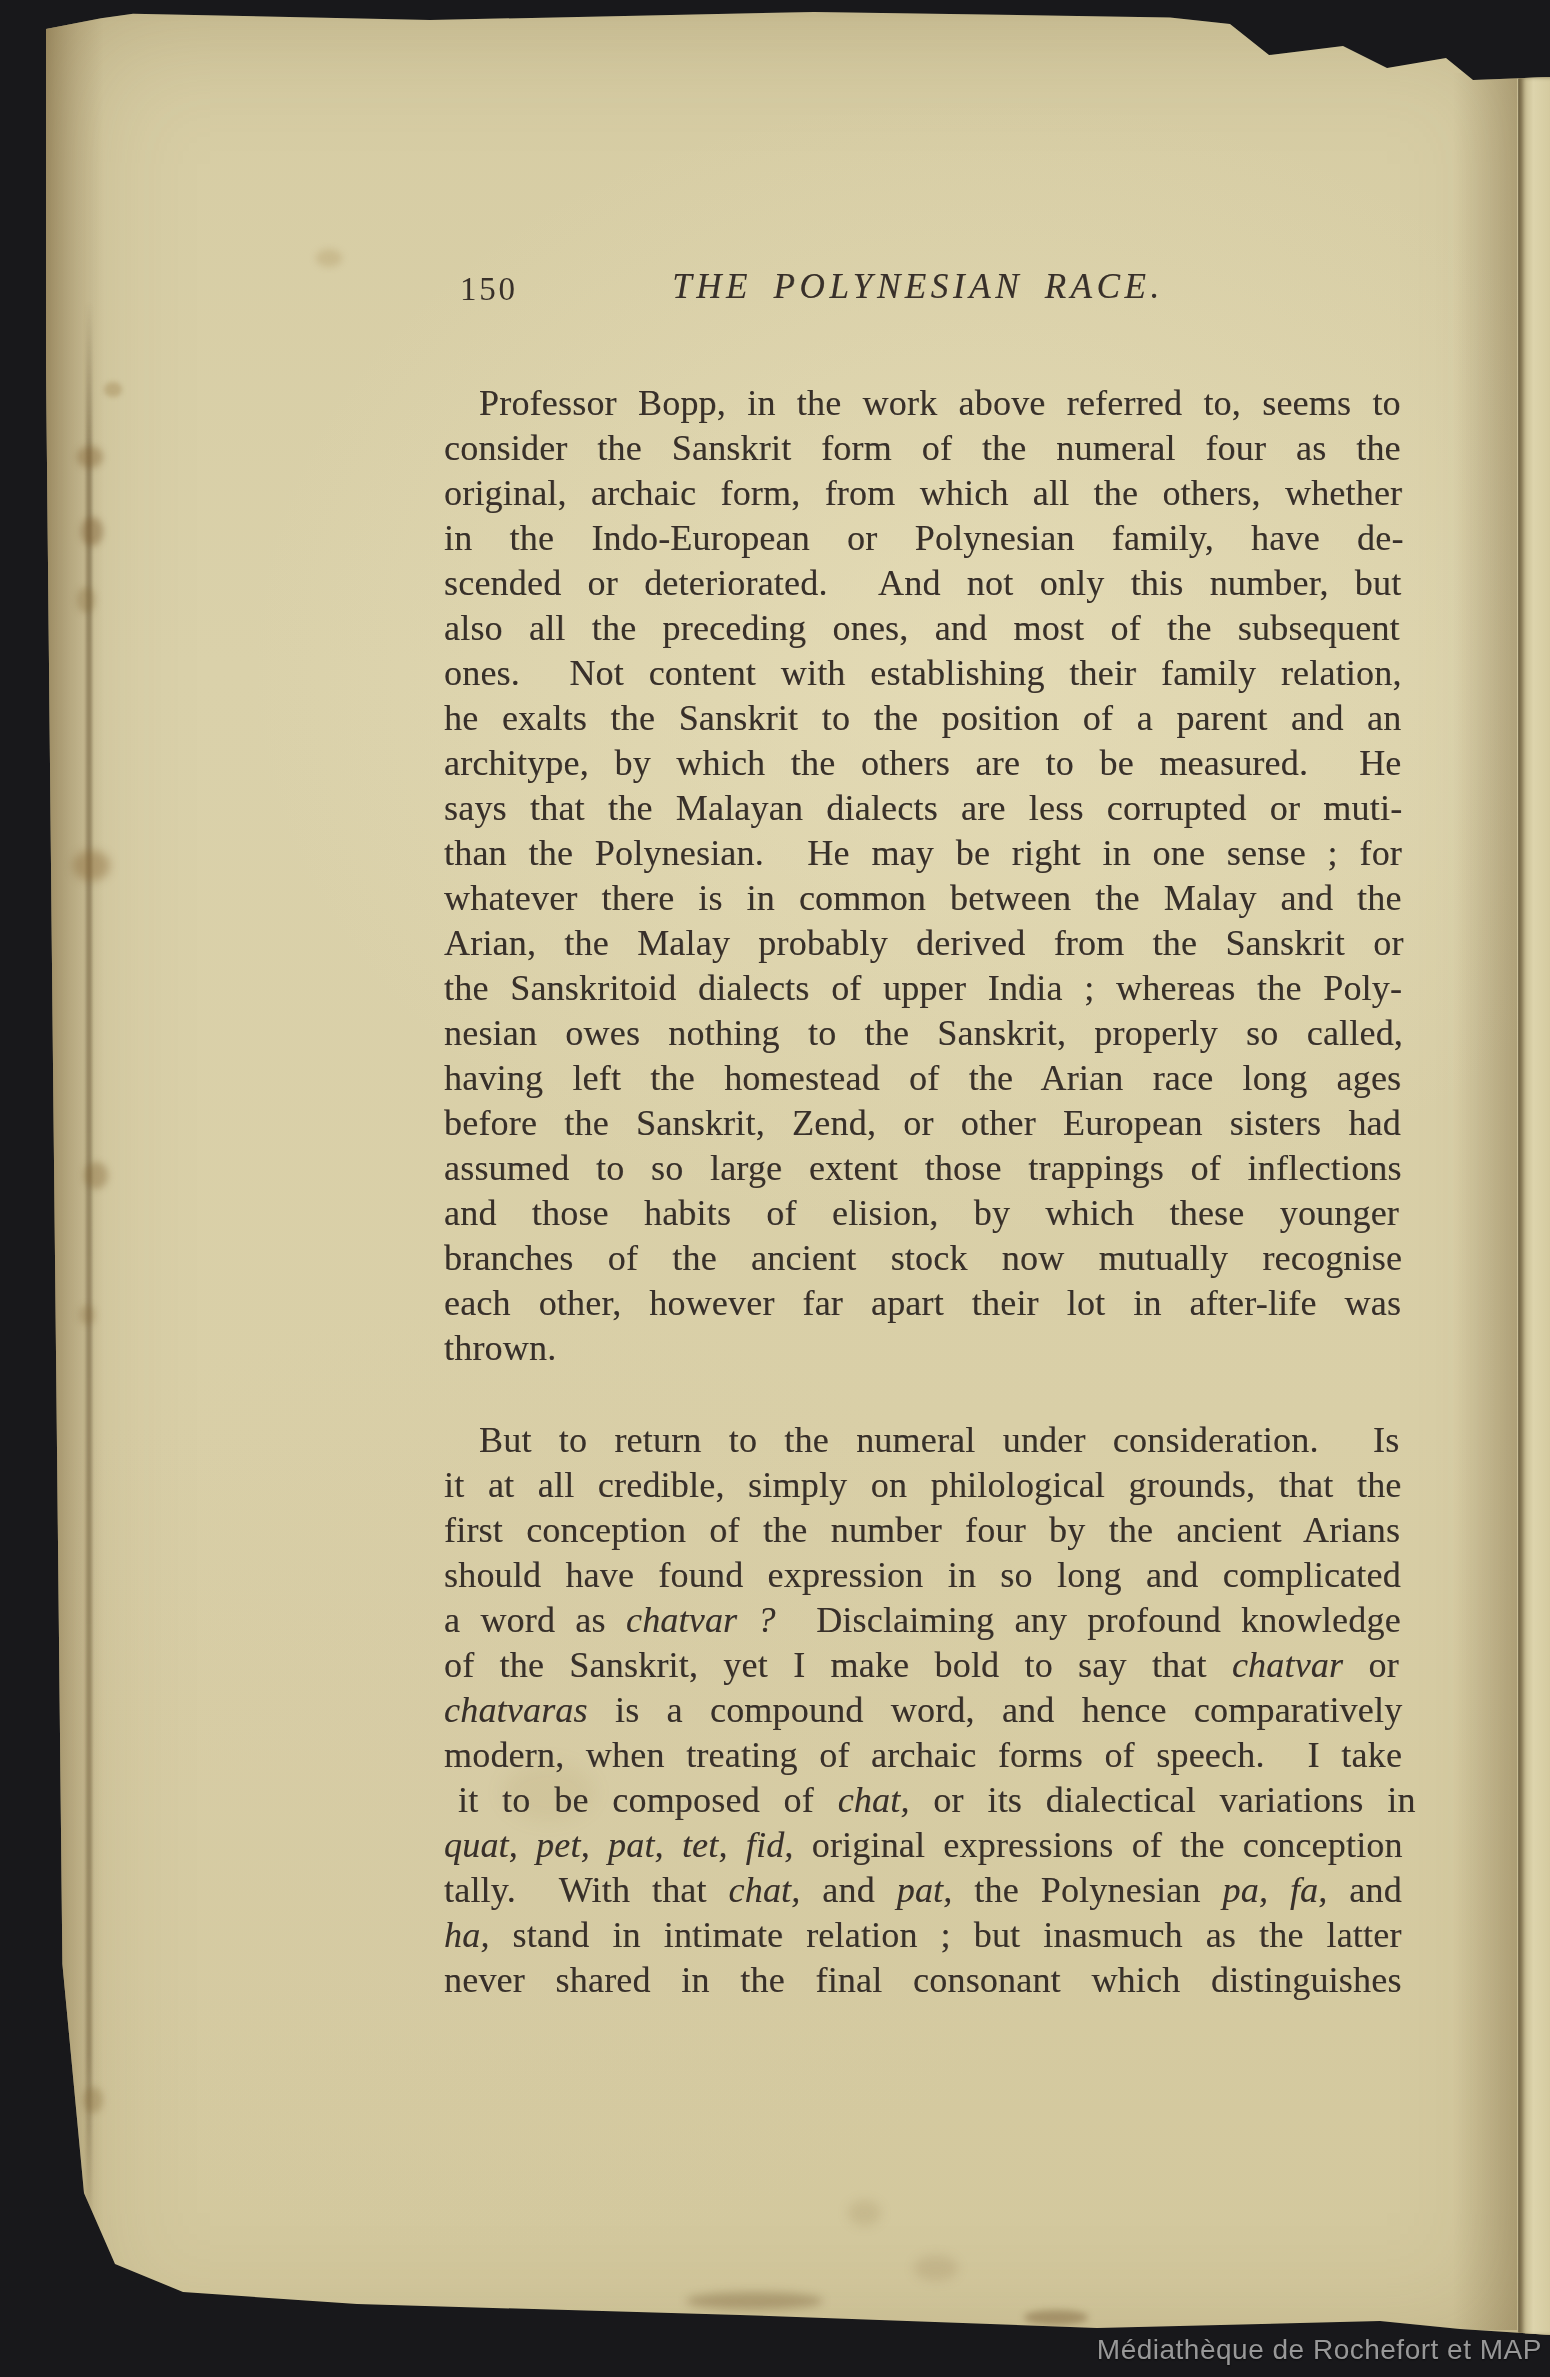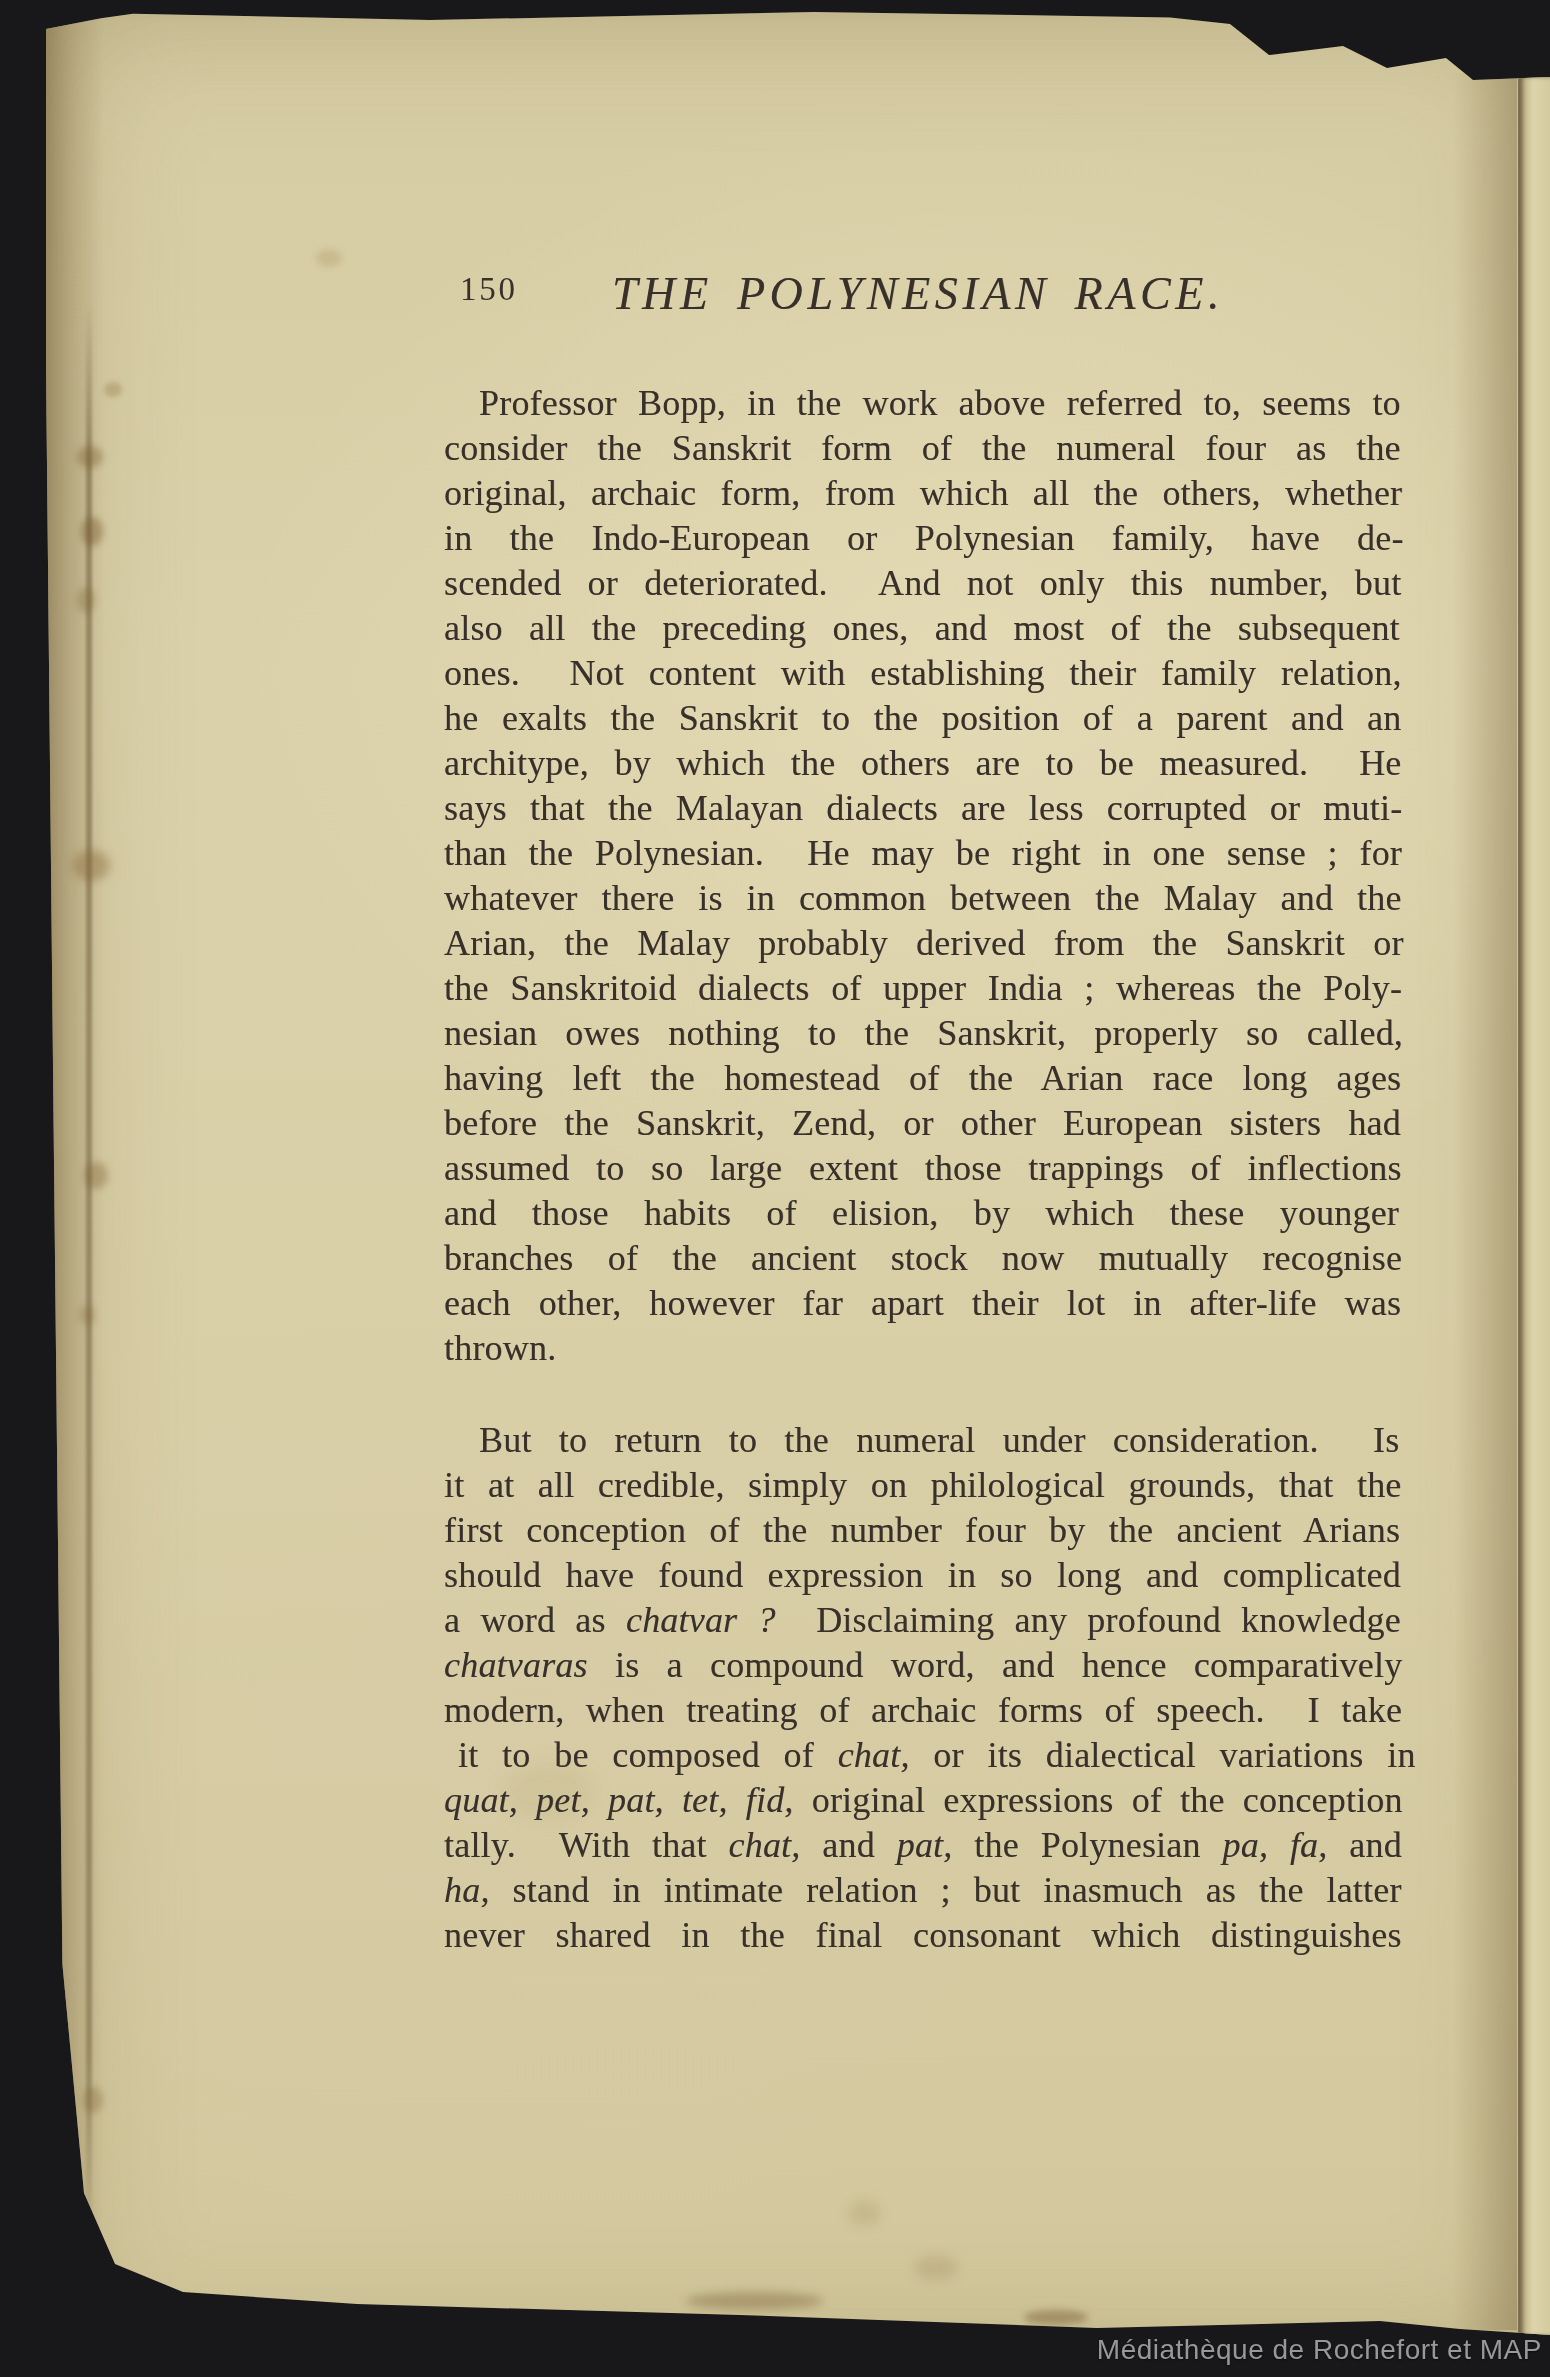--- a/index.html
+++ b/index.html
@@ -48,21 +48,21 @@
     box-shadow:inset 3.7px 0 4.6px rgba(60,45,20,.55);
     border-left:1.8px solid rgba(55,42,20,.55);
   }
   .stain{position:absolute;border-radius:50%;pointer-events:none;}
 
   
   .running-head{position:absolute;left:444px;top:267px;width:948px;height:44px;color:var(--ink,#38302a);}
   .page-number{position:absolute;left:16px;top:3.7px;font-size:33px;letter-spacing:2.7px;}
   .running-title{
     position:absolute;left:0;right:0;top:0;text-align:center;
-    font-style:italic;font-size:46px;letter-spacing:4.6px;word-spacing:8.2px;
+    font-style:italic;font-size:35px;letter-spacing:4.6px;word-spacing:8.2px;
     text-shadow:0.3px 0.4px 0.5px rgba(55,47,39,.45);
   }
   .text-body{
     position:absolute;left:444px;top:334px;width:948px;
     color:var(--ink,#38302a);font-size:36px;line-height:45px;
     letter-spacing:0.2px;
     text-shadow:0.3px 0.4px 0.5px rgba(55,47,39,.4);
   }
   .line{display:block;height:45px;white-space:pre;overflow:visible;}
   .line.indent{padding-left:35px;margin-top:47px;}
@@ -133,20 +133,21 @@
         <div class="line"><span class="li" style="word-spacing: 25px;">branches of the ancient stock now mutually recognise</span></div>
         <div class="line"><span class="li" style="word-spacing: 18.7px;">each other, however far apart their lot in after-life was</span></div>
         <div class="line"><span class="li" style="word-spacing: 0px;">thrown.</span></div>
       </div>
       <div>
         <div class="line indent"><span class="li" style="word-spacing: 18px;">But to return to the numeral under consideration.  Is</span></div>
         <div class="line"><span class="li" style="word-spacing: 14.3px;">it at all credible, simply on philological grounds, that the</span></div>
         <div class="line"><span class="li" style="word-spacing: 14px;">first conception of the number four by the ancient Arians</span></div>
         <div class="line"><span class="li" style="word-spacing: 15px;">should have found expression in so long and complicated</span></div>
         <div class="line"><span class="li" style="word-spacing: 11px;">a word as <i>chatvar ?</i>  Disclaiming any profound knowledge</span></div>
+        <div class="line"><span class="li" style="word-spacing: 16px;">of the Sanskrit, yet I make bold to say that <i>chatvar</i> or</span></div>
         <div class="line"><span class="li" style="word-spacing: 18px;"><i>chatvaras</i> is a compound word, and hence comparatively</span></div>
         <div class="line"><span class="li" style="word-spacing: 12.3px;">modern, when treating of archaic forms of speech.  I take</span></div>
         <div class="line"><span class="li" style="word-spacing: 14.5px; margin-left: 14px;">it to be composed of <i>chat,</i> or its dialectical variations in</span></div>
         <div class="line"><span class="li" style="word-spacing: 8.9px;"><i>quat, pet, pat, tet, fid,</i> original expressions of the conception</span></div>
         <div class="line"><span class="li" style="word-spacing: 12.6px;">tally.  With that <i>chat,</i> and <i>pat,</i> the Polynesian <i>pa, fa,</i> and</span></div>
         <div class="line"><span class="li" style="word-spacing: 13.7px;"><i>ha,</i> stand in intimate relation ; but inasmuch as the latter</span></div>
         <div class="line"><span class="li" style="word-spacing: 21.4px; margin-top: 48px;">never shared in the final consonant which distinguishes</span></div>
       </div>
     </div>
 

